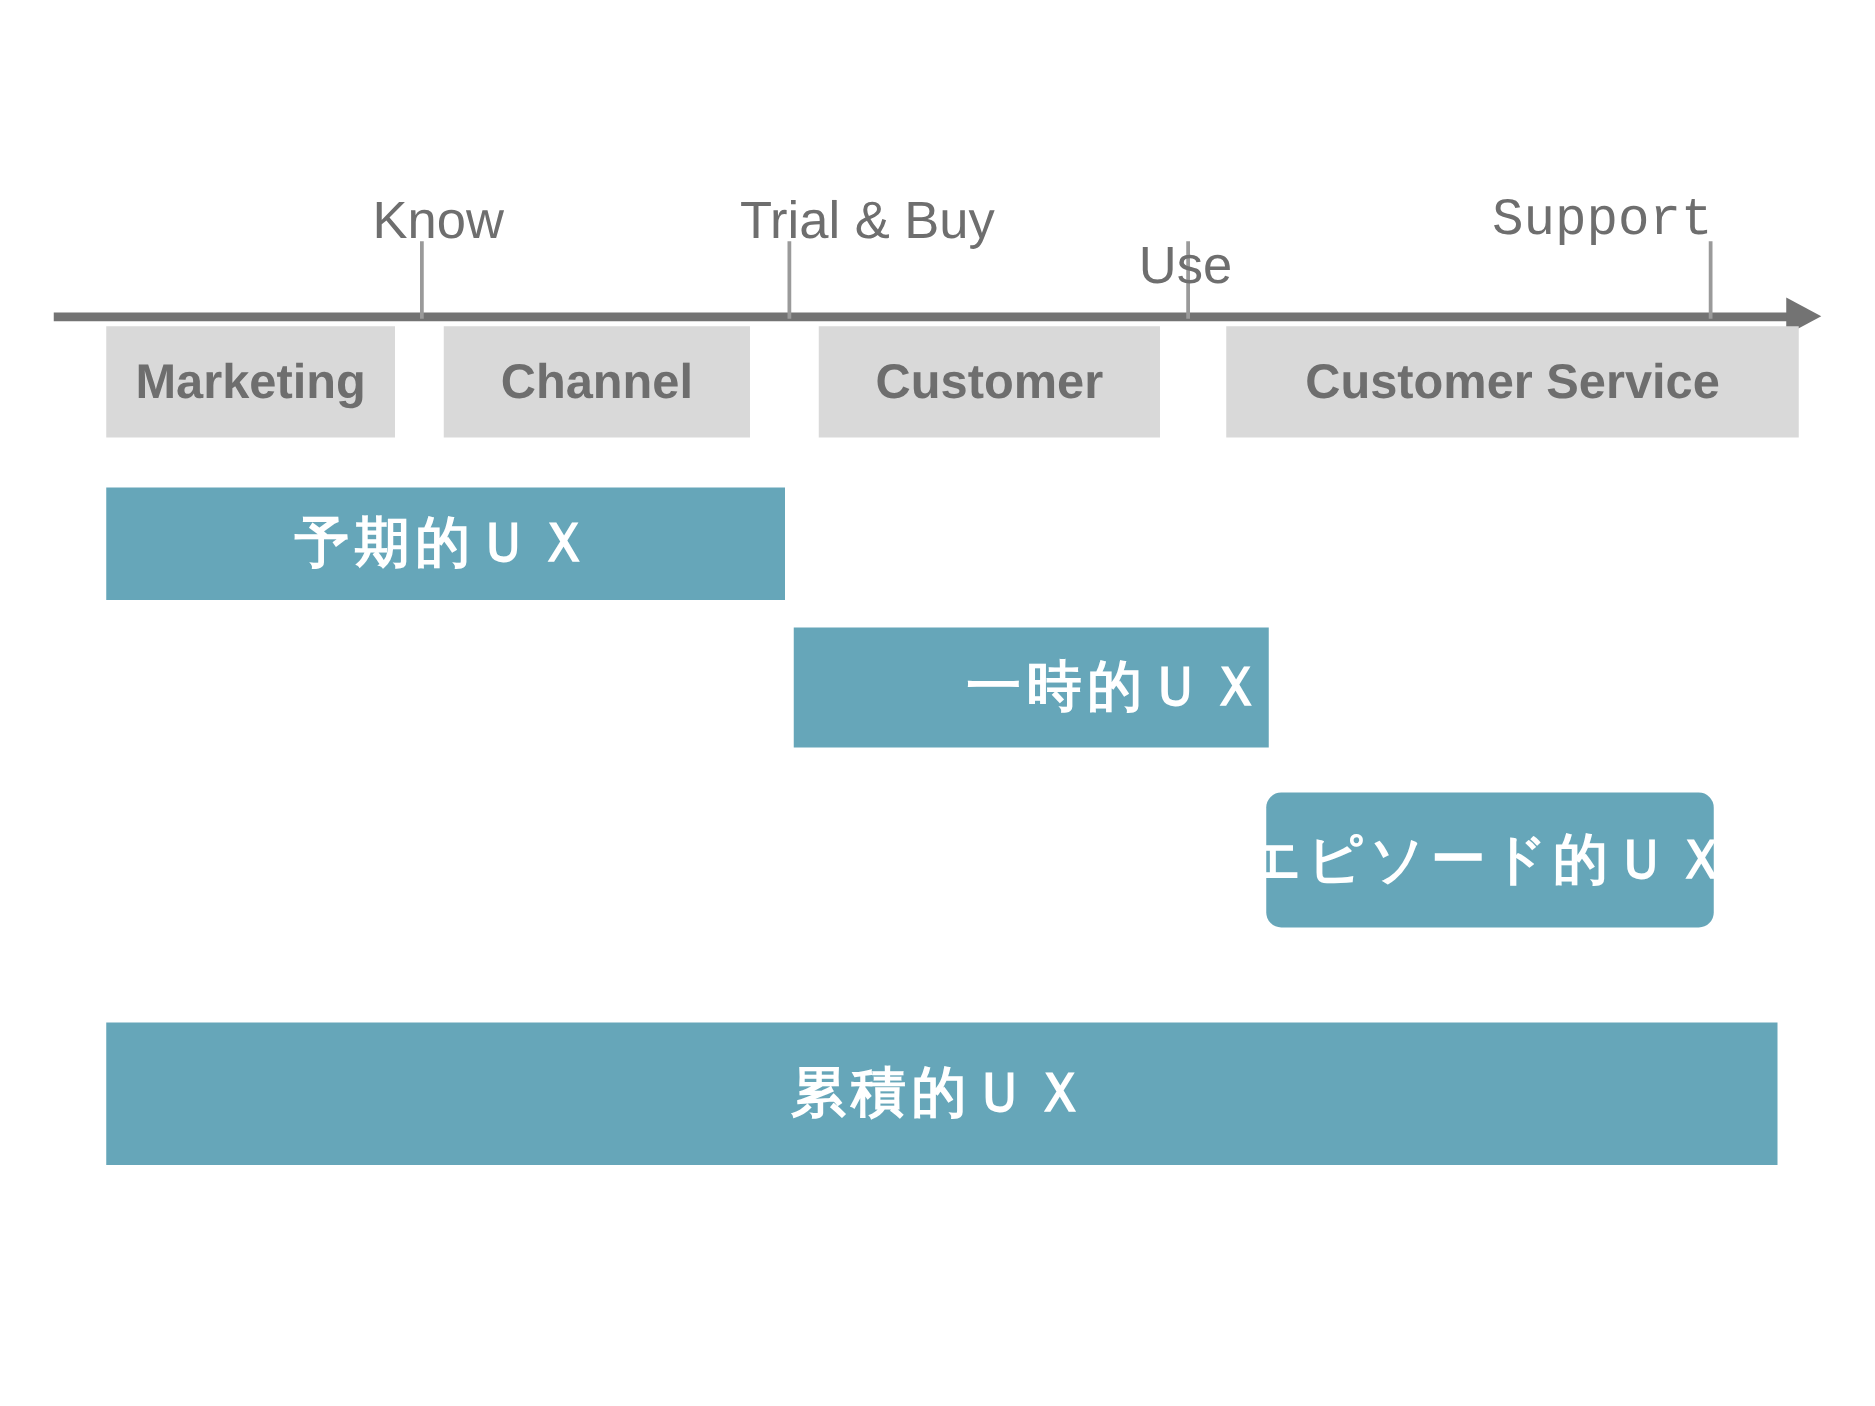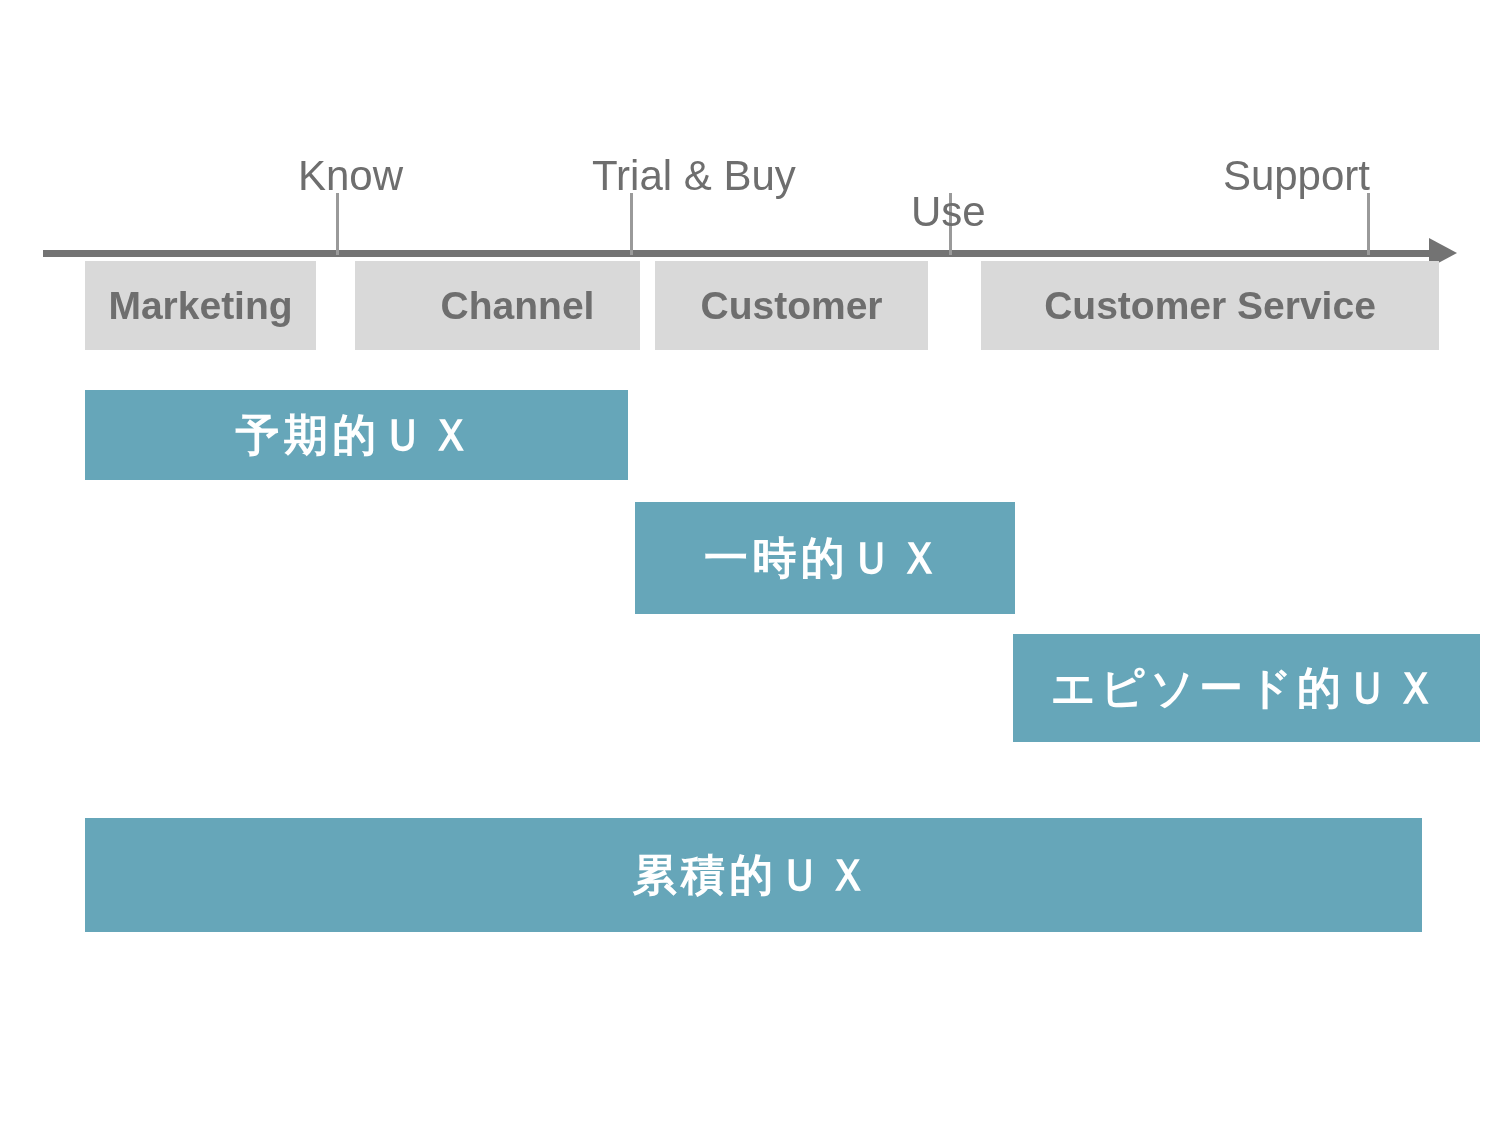--- a/index.html
+++ b/index.html
@@ -48,21 +48,21 @@
   }
   .tick-label {
     position: absolute;
     top: 155px;
     font-size: 42px;
     color: #6e6e6e;
     white-space: nowrap;
     line-height: 1;
   }
   .tick-label.anchor-left  { transform: translateX(0); }
-  .tick-label.anchor-right { transform: translateX(-100%); }
+  .tick-label.anchor-right { transform: translateX(-100%); font-family: Liberation Mono, monospace; }
 
   
   .phase-box {
     position: absolute;
     top: 261px;
     height: 89px;
     background: #d9d9d9;
     display: flex;
     align-items: center;
     justify-content: center;
@@ -111,39 +111,39 @@
       <div class="tick-label anchor-left" style="left: 298px;">Know</div>
       <div class="tick-label anchor-left" style="left: 592px; text-align: center;">Trial &amp; Buy</div>
       <div class="tick-label anchor-left" style="left: 911px; margin-top: 36px;">Use</div>
       <div class="tick-label anchor-right" style="left: 1370px;">Support</div>
     </div>
 
   <div id="phases-layer">
       <div class="phase-box" style="left: 85px; width: 231px;">
         <span class="phase-label">Marketing</span>
       </div>
-      <div class="phase-box" style="left: 355px; width: 245px; padding-left: 40px;">
+      <div class="phase-box" style="left: 355px; width: 245px;">
         <span class="phase-label">Channel</span>
       </div>
       <div class="phase-box" style="left: 655px; width: 273px;">
         <span class="phase-label">Customer</span>
       </div>
       <div class="phase-box" style="left: 934px; width: 458px; margin-left: 47px;">
         <span class="phase-label">Customer Service</span>
       </div>
     </div>
 
   <div id="ux-layer">
       <div class="ux-bar" style="left: 85px; width: 543px; top: 390px; height: 90px;">
         <span class="ux-label">予期的ＵＸ</span>
       </div>
-      <div class="ux-bar" style="left: 635px; width: 380px; top: 502px; height: 112px;">
+      <div class="ux-bar" style="left: 635px; width: 380px; top: 502px; height: 96px; justify-content: flex-end;">
         <span class="ux-label">一時的ＵＸ</span>
       </div>
-      <div class="ux-bar" style="left: 1013px; width: 467px; top: 634px; height: 108px;">
+      <div class="ux-bar" style="left: 1013px; width: 358px; top: 634px; height: 108px; border-radius: 12px;">
         <span class="ux-label">エピソード的ＵＸ</span>
       </div>
       <div class="ux-bar" style="left: 85px; width: 1337px; top: 818px; height: 114px;">
         <span class="ux-label">累積的ＵＸ</span>
       </div>
     </div>
 
 </div>
 
 </body></html>

